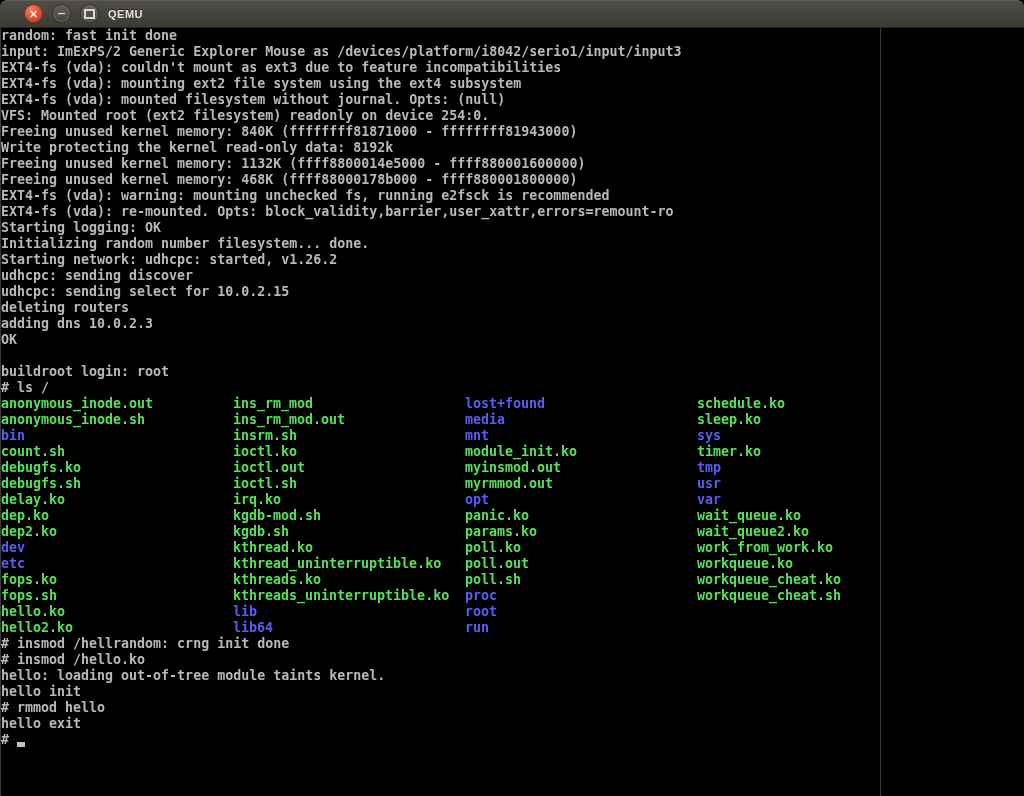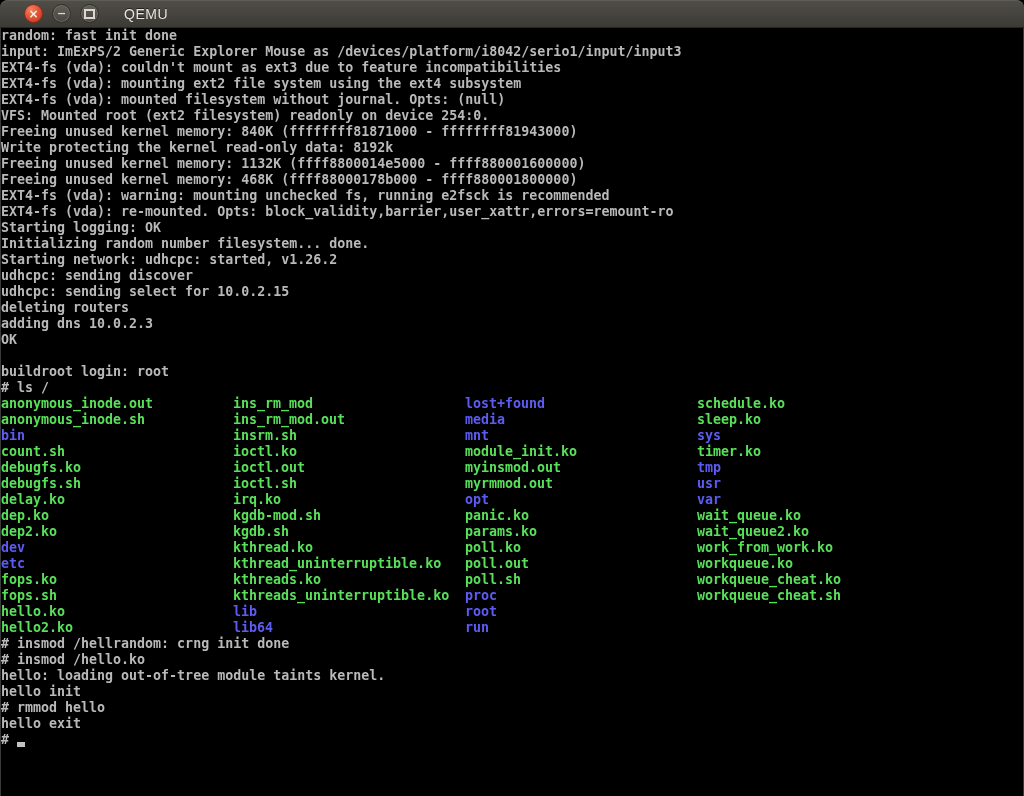--- a/index.html
+++ b/index.html
@@ -28,26 +28,26 @@
     border:1px solid #322f2a;
     box-shadow:inset 0 0 0 1px #6e6b63;
   }
   .tb-btn .glyph{
     color:#f6efe7;font-size:12px;font-weight:bold;line-height:1;
     font-family:"DejaVu Sans",sans-serif;
   }
   .tb-btn.gray .glyph{color:#dcd8d0;font-size:11px;}
   .maxbox{width:7px;height:6px;border:2px solid #dcd8d0;display:block;}
   .title{
-    color:#e9e5de;font-size:14px;font-weight:normal;margin-left:16px;
+    color:#e9e5de;font-size:11px;font-weight:bold;
     letter-spacing:0.5px;
     text-shadow:0 -1px 0 #23211d;
   }
   .console{
-    width:1024px;height:768px;background:#000;
+    width:881px;height:768px;background:#000;
     font-family:"DejaVu Sans Mono","Liberation Mono",monospace;
     font-size:13.3px;font-weight:bold;
     color:#b9b9b9;
     box-sizing:border-box;
     border-left:1px solid #3a3a3a;border-right:1px solid #3a3a3a;
   }
   .line{height:16px;line-height:16px;white-space:pre;}
   .fg{color:#b9b9b9;}
   .green{color:#58e058;}
   .blue{color:#5c5cf5;}

